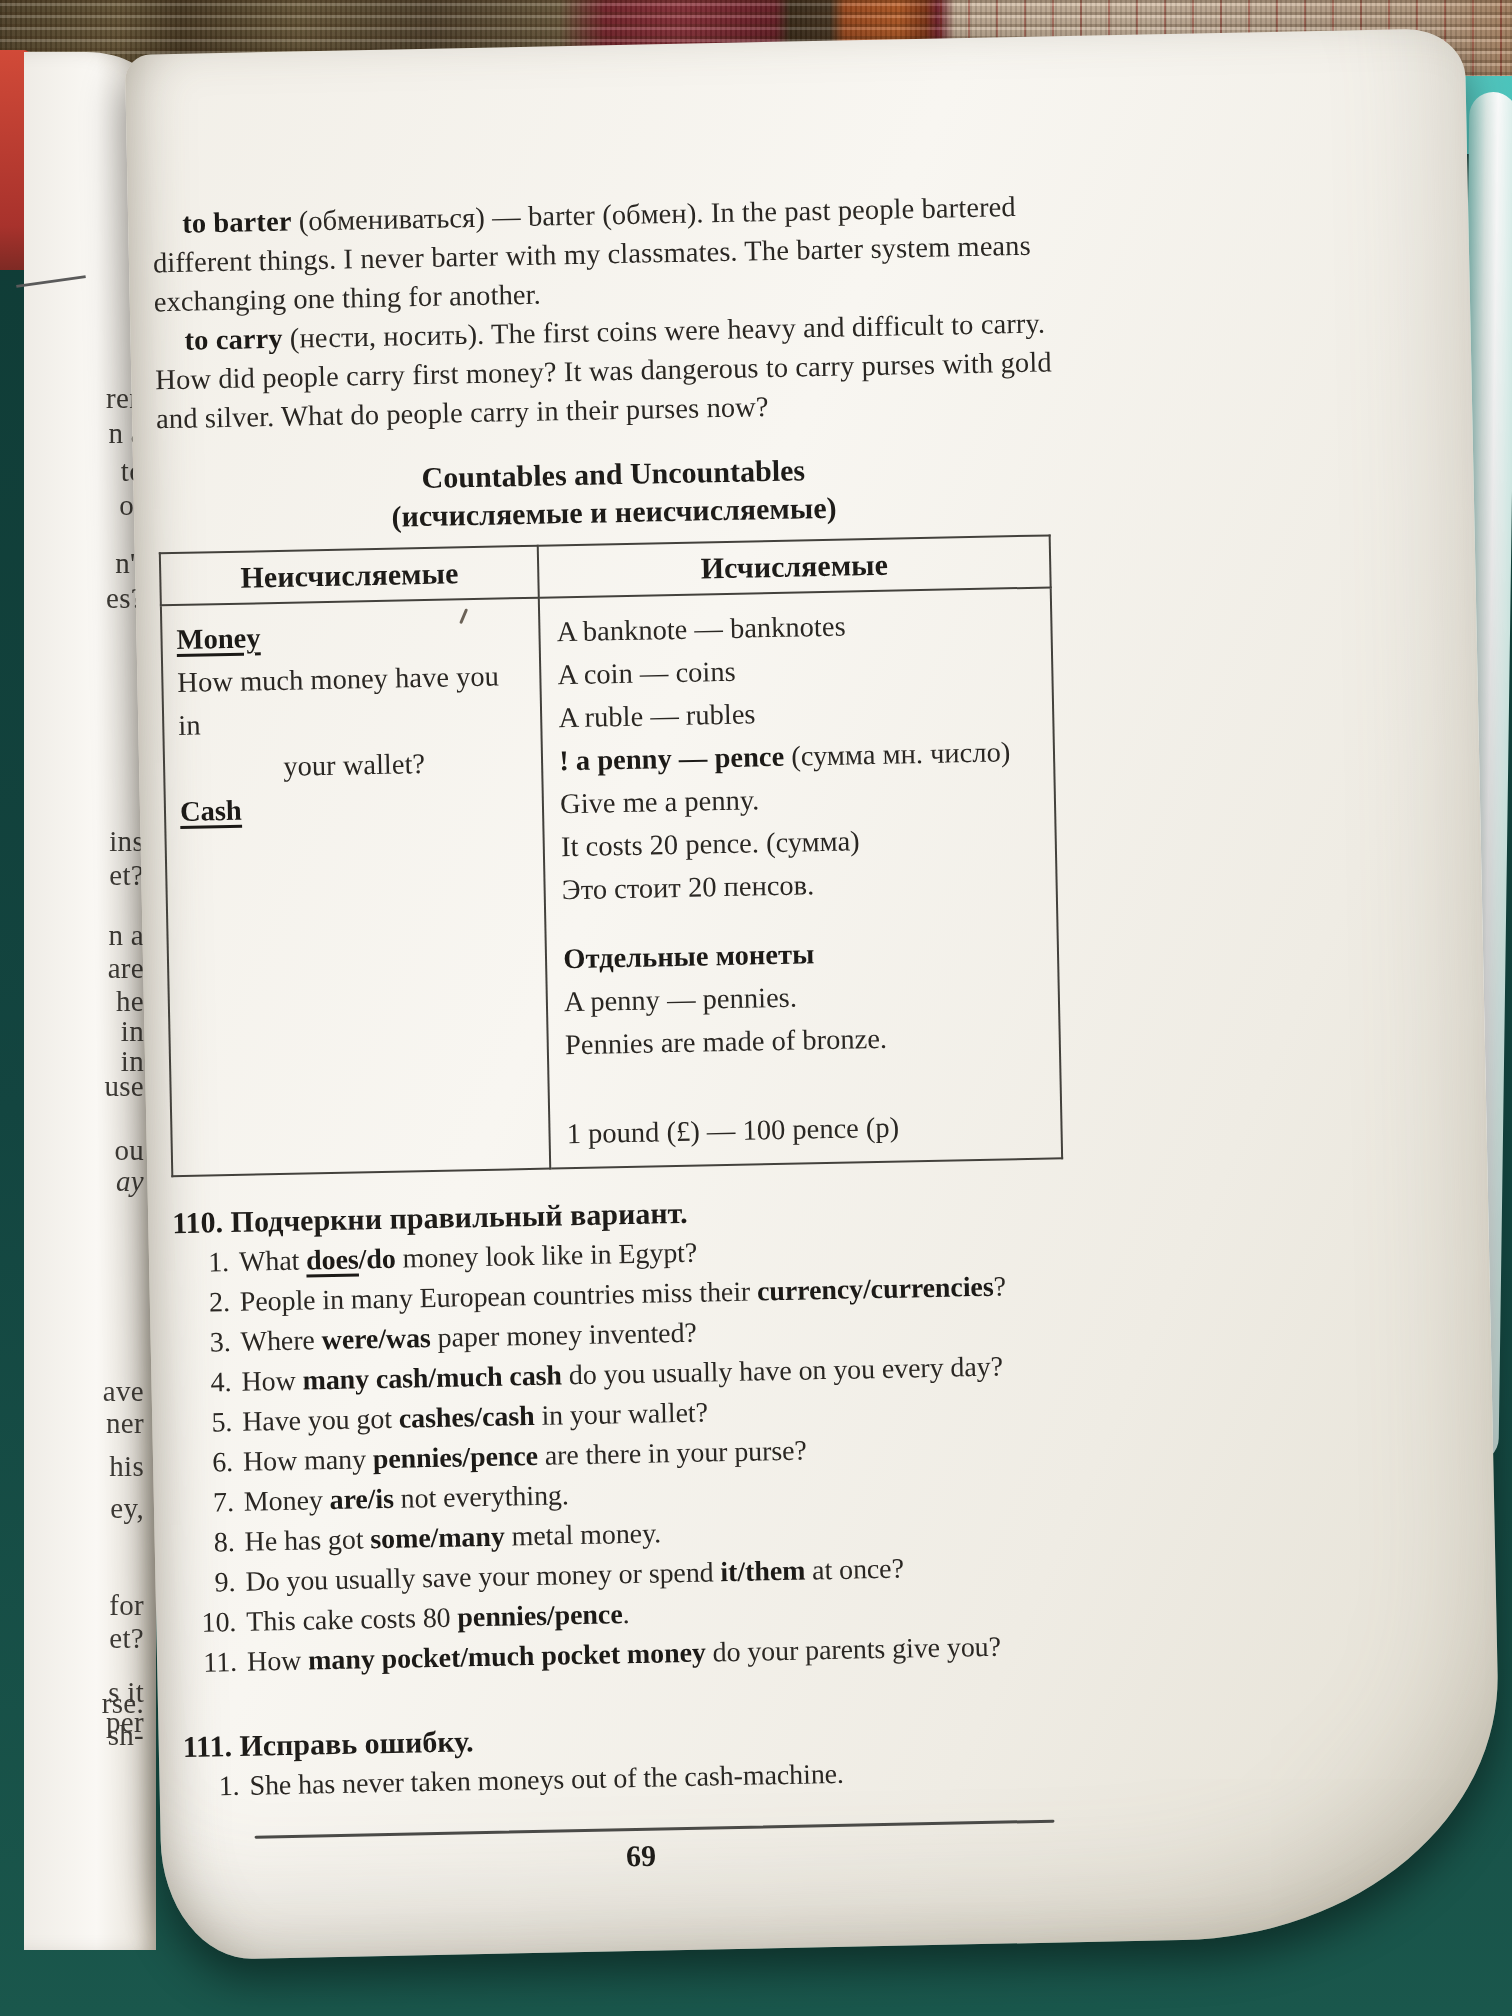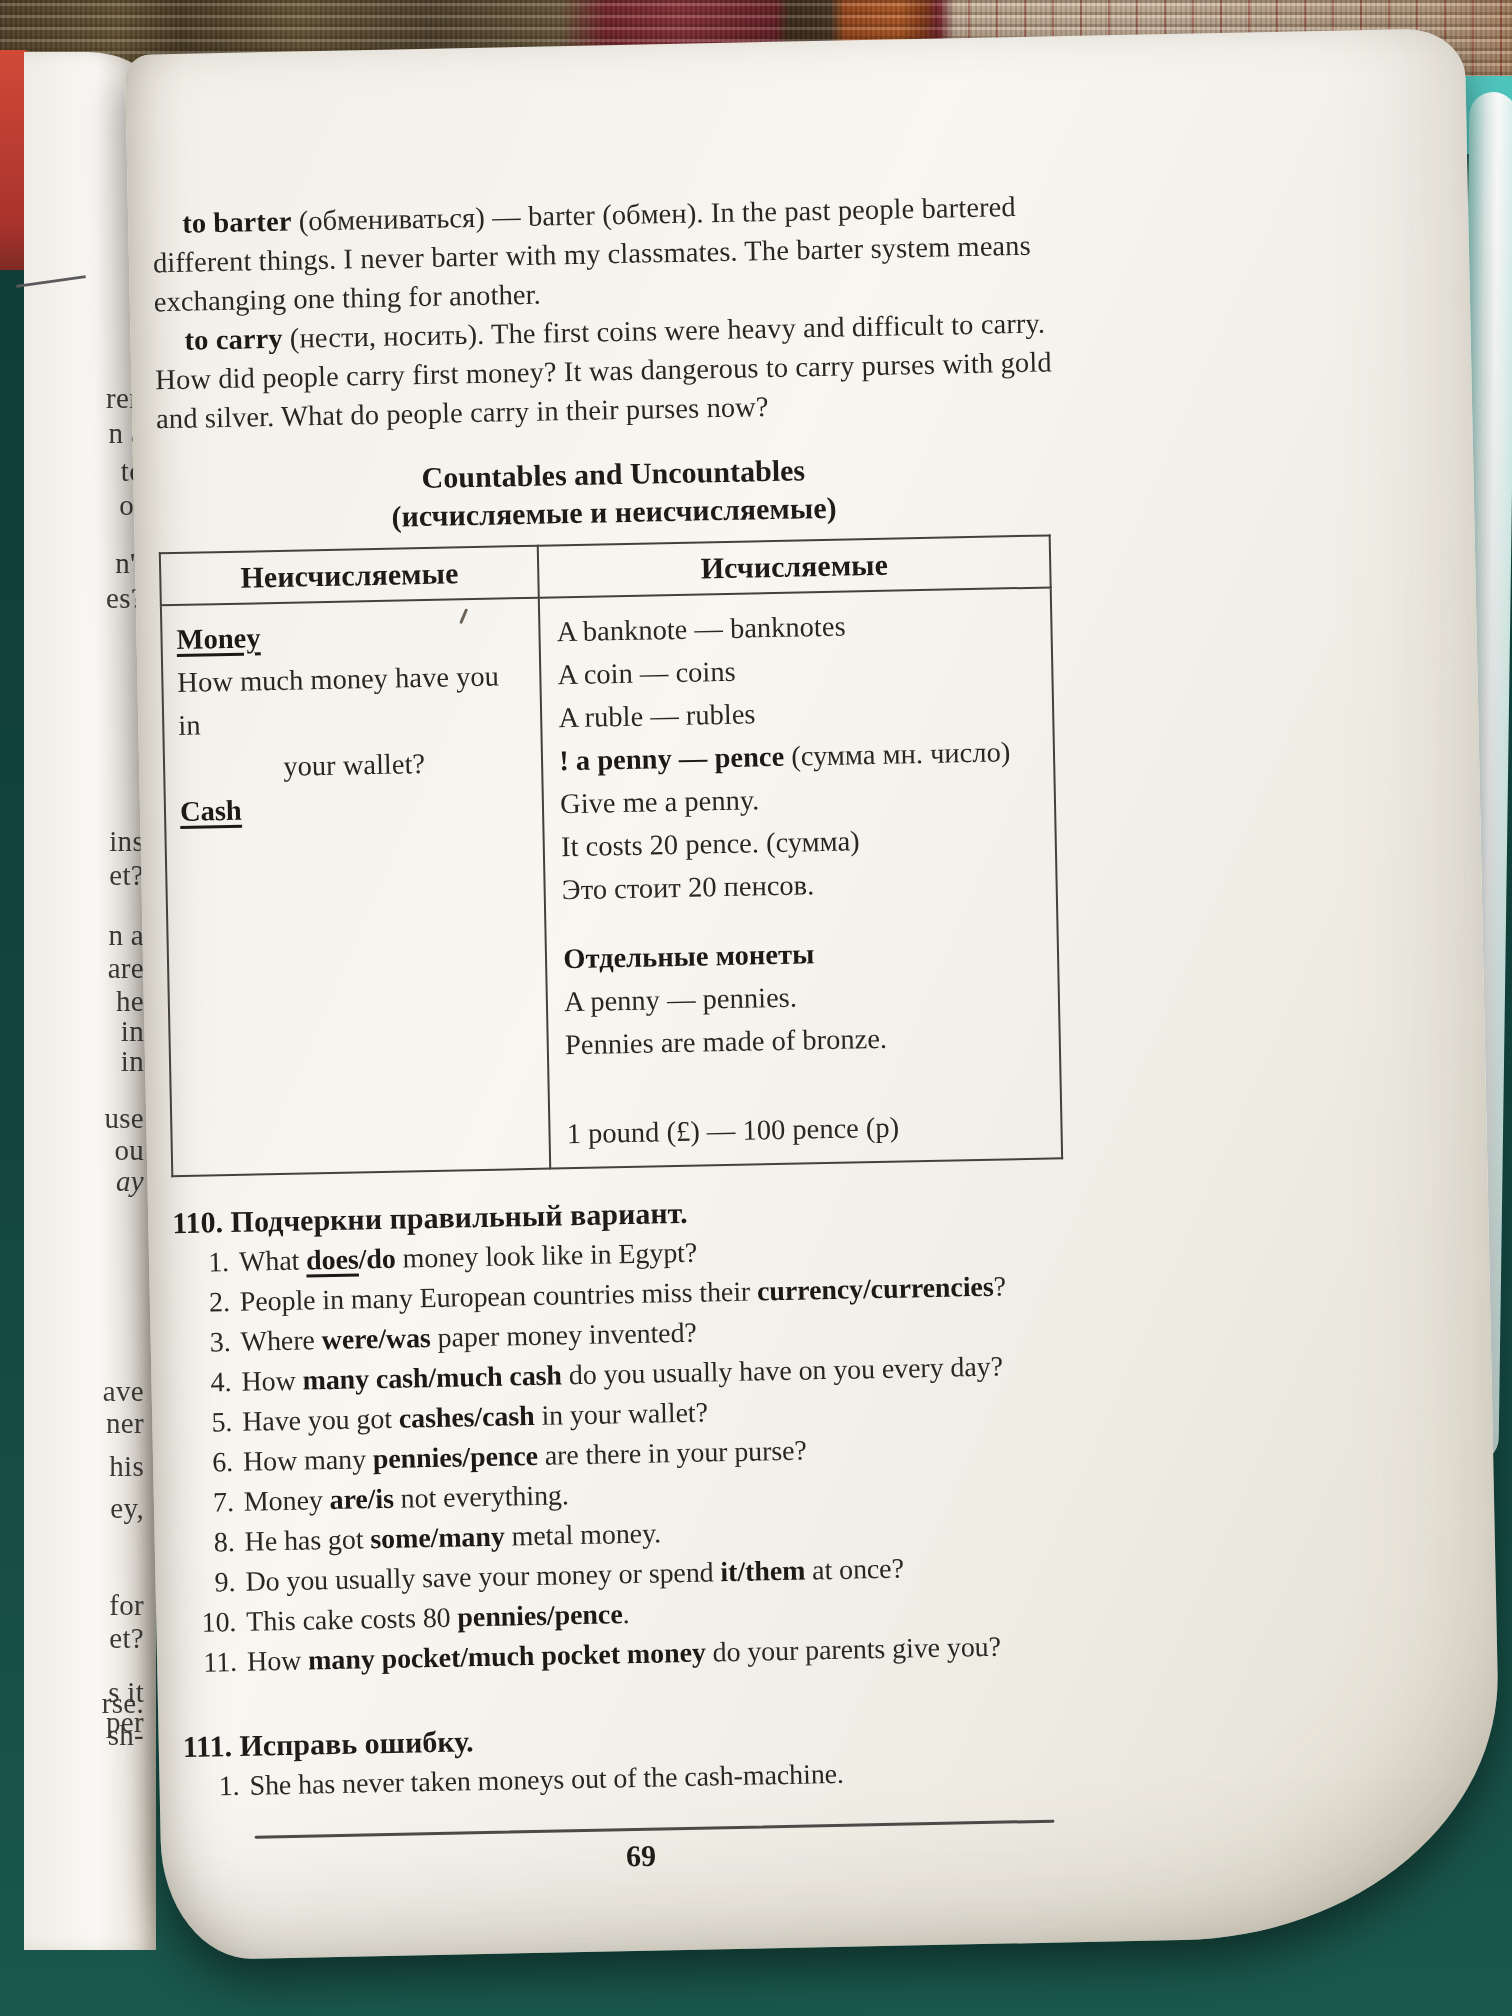--- a/index.html
+++ b/index.html
@@ -134,21 +134,21 @@
         <span class="frag" style="top: 437px;">of</span>
         <span class="frag" style="top: 495px;">n't</span>
         <span class="frag" style="top: 530px;">es?</span>
         <span class="frag" style="top: 773px;">ins</span>
         <span class="frag" style="top: 807px;">et?</span>
         <span class="frag" style="top: 867px;">n a</span>
         <span class="frag" style="top: 900px;">are</span>
         <span class="frag" style="top: 933px;">he</span>
         <span class="frag" style="top: 963px;">in</span>
         <span class="frag" style="top: 993px;">in</span>
-        <span class="frag" style="top: 1050px; margin-left: 40px;">use</span>
+        <span class="frag" style="top: 1018px; margin-left: 40px;">use</span>
         <span class="frag" style="top: 1082px;">ou</span>
         <span class="frag" style="top: 1113px; font-style: italic;">ay</span>
         <span class="frag" style="top: 1323px;">ave</span>
         <span class="frag" style="top: 1355px;">ner</span>
         <span class="frag" style="top: 1440px; font-family: Liberation Serif, serif;">ey,</span>
         <span class="frag" style="top: 1398px;">his</span>
         <span class="frag" style="top: 1537px;">for</span>
         <span class="frag" style="top: 1570px;">et?</span>
         <span class="frag" style="top: 1654px; text-align: center;">per</span>
         <span class="frag" style="top: 1635px;">rse.</span>

